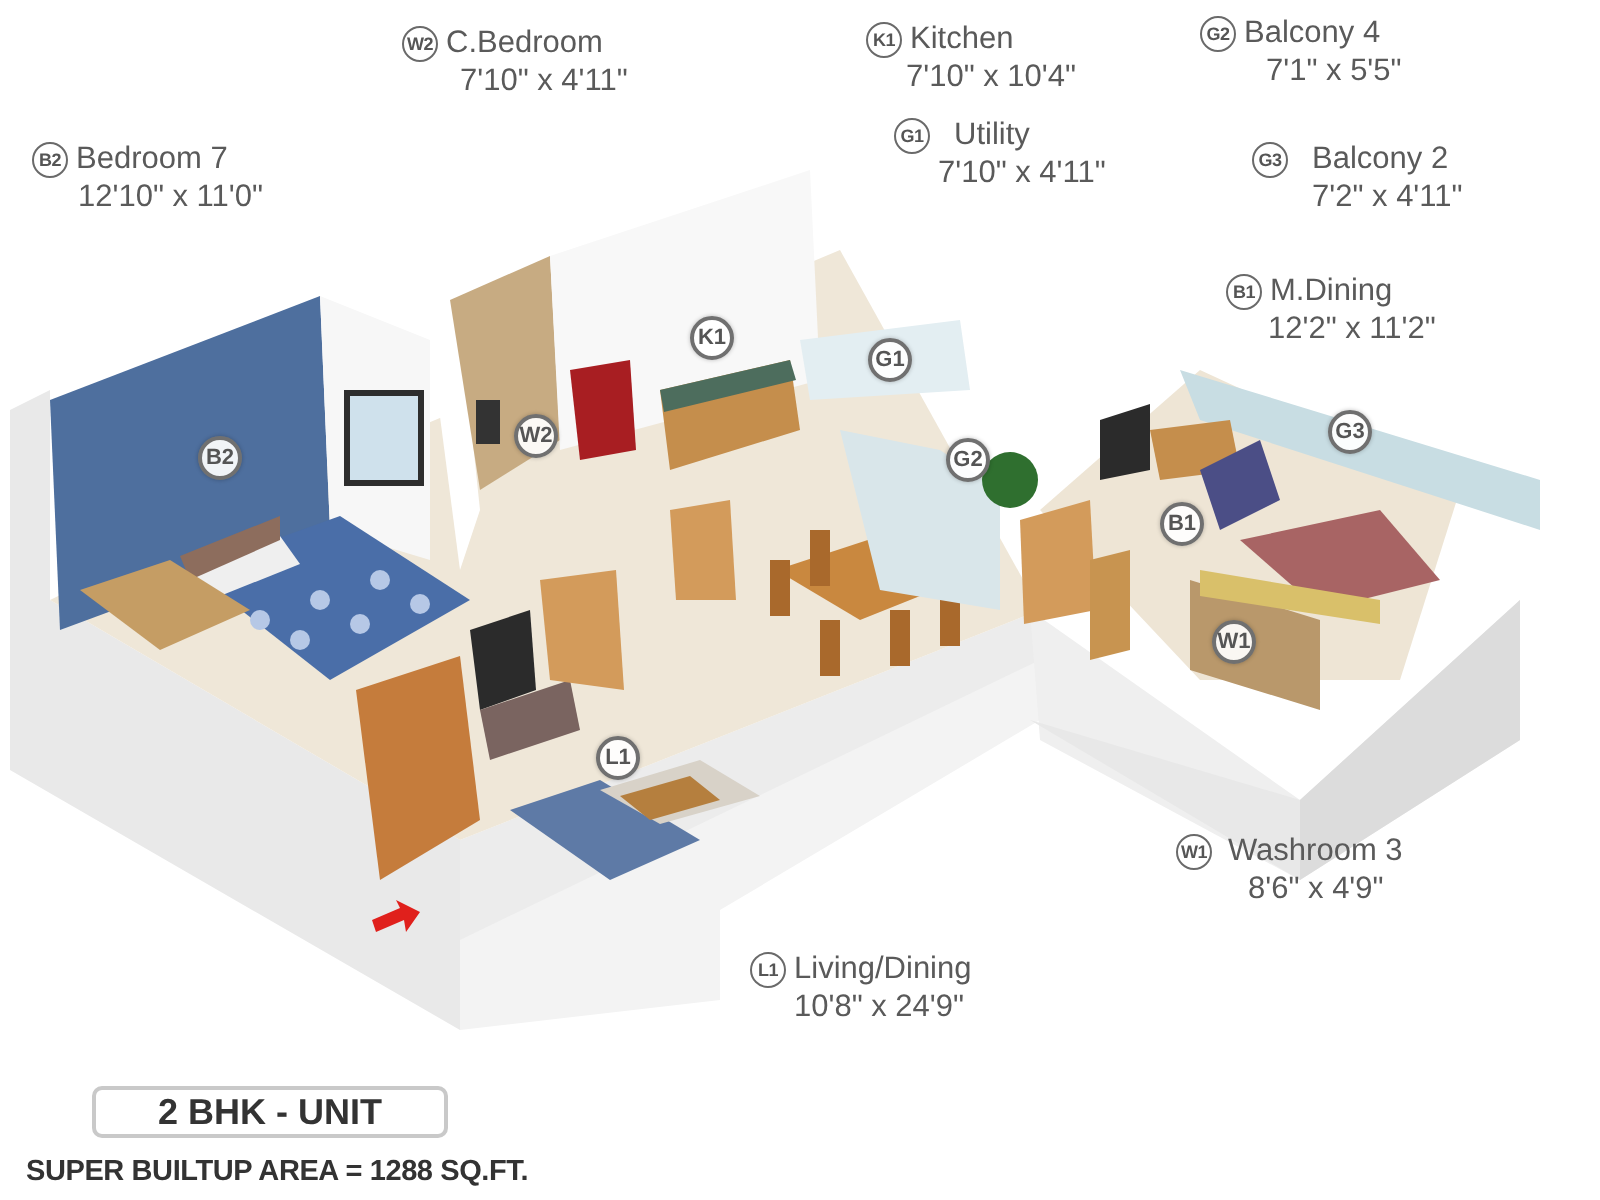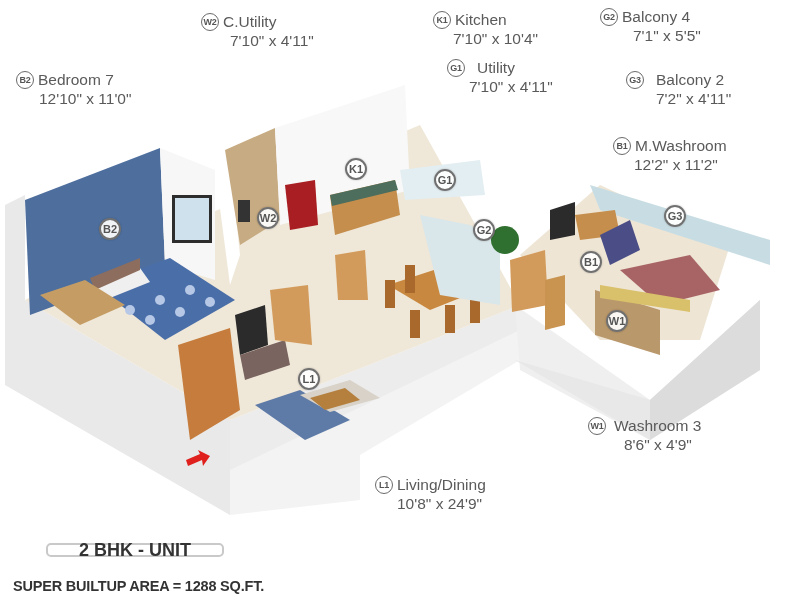--- a/index.html
+++ b/index.html
@@ -3,21 +3,21 @@
 <meta charset="utf-8">
 <style>
   html,body{margin:0;padding:0;}
   body{width:800px;height:600px;background:#ffffff;position:relative;overflow:hidden;font-family:"Liberation Sans",sans-serif;color:#555;}
   .label{position:absolute;line-height:1;}
   .label .row{display:flex;align-items:center;gap:4px;font-size:15.5px;color:#5a5a5a;}
   .label .dim{font-size:15.5px;color:#5a5a5a;margin-top:2px;}
   .badge{display:inline-flex;align-items:center;justify-content:center;width:18px;height:18px;border:1.6px solid #6a6a6a;border-radius:50%;font-size:9px;font-weight:bold;color:#555;box-sizing:border-box;background:#fff;letter-spacing:-0.3px;}
   .pin{position:absolute;display:flex;align-items:center;justify-content:center;width:22px;height:22px;border:2px solid #707070;border-radius:50%;background:rgba(255,255,255,0.92);font-size:11px;font-weight:bold;color:#555;box-sizing:border-box;box-shadow:0 0 2px rgba(0,0,0,0.25);}
   svg{position:absolute;left:0;top:0;}
-  .unit-box{position:absolute;left:46px;top:543px;width:178px;height:14px;border:2px solid #c9c9c9;border-radius:5px;box-sizing:border-box;display:flex;align-items:center;justify-content:center;font-weight:bold;font-size:18px;color:#333;background:#fff;}
+  .unit-box{position:absolute;left:46px;top:543px;width:178px;height:26px;border:2px solid #c9c9c9;border-radius:5px;box-sizing:border-box;display:flex;align-items:center;justify-content:center;font-weight:bold;font-size:18px;color:#333;background:#fff;}
   .area{position:absolute;left:13px;top:578px;font-weight:bold;font-size:14.5px;color:#333;letter-spacing:-0.2px;}
 </style>
 </head>
 <body>
 
 <svg width="800" height="600" viewBox="0 0 800 600">
 
   <polygon points="5,205 25,195 25,300 230,420 230,515 5,385" fill="#e9e9e9"></polygon>
   <polygon points="230,420 520,305 520,330 230,515" fill="#ececec"></polygon>
   <polygon points="230,470 520,330 520,360 360,455 360,500 230,515" fill="#f3f3f3"></polygon>
@@ -104,21 +104,21 @@
 <div class="pin" style="left:434px;top:169px;">G1</div>
 <div class="pin" style="left:473px;top:219px;">G2</div>
 <div class="pin" style="left:664px;top:205px;">G3</div>
 <div class="pin" style="left:580px;top:251px;">B1</div>
 <div class="pin" style="left:606px;top:310px;">W1</div>
 <div class="pin" style="left:298px;top:368px;">L1</div>
 
 <div class="label" style="left:201px;top:13px;">
   <div class="row">
       <span class="badge">W2</span>
-      <span>C.Utility</span>
+      <span>C.Bedroom</span>
     </div>
   <div class="dim" style="padding-left:29px;">7'10" x 4'11"</div>
 </div>
 
 <div class="label" style="left:16px;top:71px;">
   <div class="row">
       <span class="badge">B2</span>
       <span>Bedroom 7</span>
     </div>
   <div class="dim" style="padding-left:23px;">12'10" x 11'0"</div>
@@ -152,21 +152,21 @@
   <div class="row">
       <span class="badge">G3</span>
       <span style="padding-left:8px;text-align:right;">Balcony 2</span>
     </div>
   <div class="dim" style="padding-left:30px;">7'2" x 4'11"</div>
 </div>
 
 <div class="label" style="left:613px;top:137px;">
   <div class="row">
       <span class="badge">B1</span>
-      <span>M.Washroom</span>
+      <span>M.Dining</span>
     </div>
   <div class="dim" style="padding-left:21px;">12'2" x 11'2"</div>
 </div>
 
 <div class="label" style="left:588px;top:417px;">
   <div class="row">
       <span class="badge">W1</span>
       <span style="padding-left:4px;">Washroom 3</span>
     </div>
   <div class="dim" style="padding-left:36px;">8'6" x 4'9"</div>

